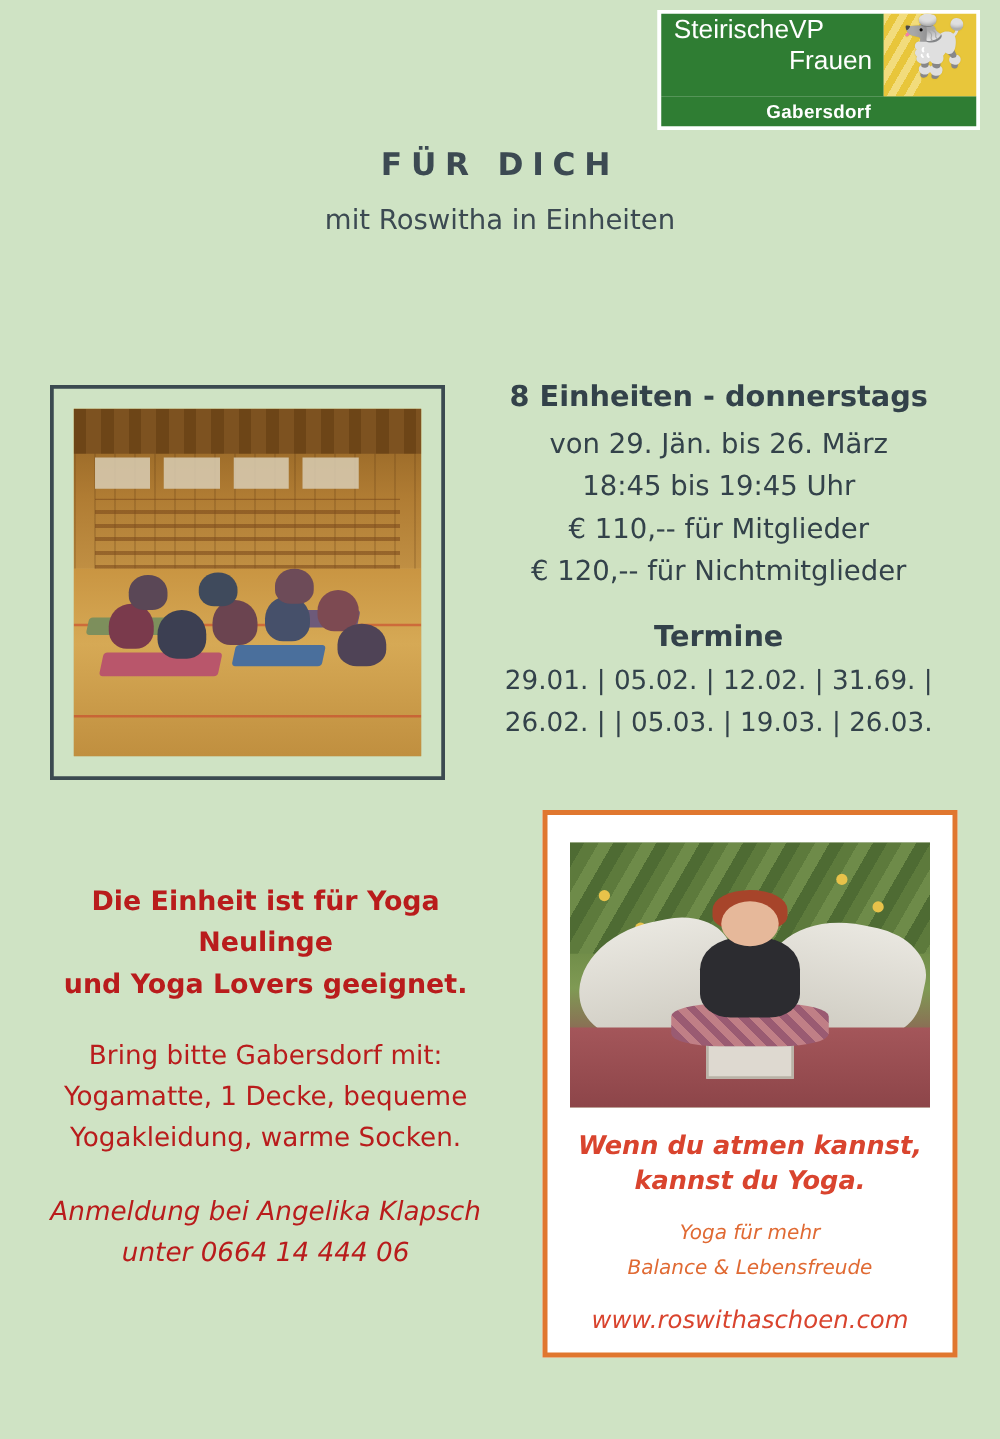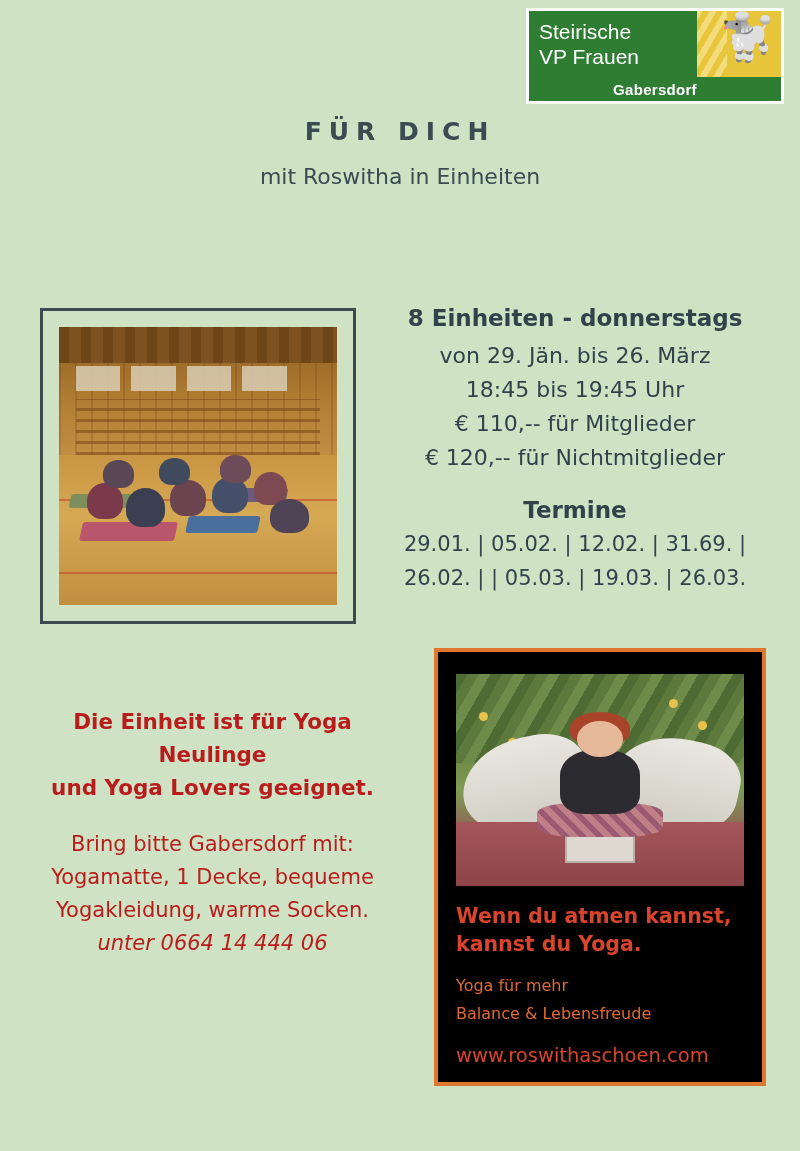--- a/index.html
+++ b/index.html
@@ -30,21 +30,21 @@
     flex-direction: column;
   }
   .logo-top {
     display: flex;
     height: 66px;
   }
   .logo-left {
     background: #2f7d33;
     flex: 1 1 auto;
     display: flex;
-    flex-direction: column;
+    flex-direction: row;
     justify-content: center;
     padding-left: 10px;
     box-sizing: border-box;
   }
   .logo-left span {
     color: #ffffff;
     font-size: 21px;
     line-height: 25px;
     font-family: "Liberation Sans", sans-serif;
   }
@@ -237,22 +237,24 @@
 
   
   .card {
     position: absolute;
     left: 434px;
     top: 648px;
     width: 332px;
     height: 438px;
     border: 4px solid #e0772f;
     box-sizing: border-box;
-    background: #000000;
+    background: #ffffff;
     padding: 22px 18px 0 18px;
+    text-align: center;
+    font-style: italic;
   }
   .card .portrait {
     width: 100%;
     height: 212px;
     position: relative;
     overflow: hidden;
     background: linear-gradient(#5f7a3d 0%, #6d8a46 38%, #7f9a54 55%, #8a6f55 70%, #9a7b5e 100%);
   }
   .pf-sky {
     position: absolute; left:0; top:0; width:100%; height:42%;
@@ -397,20 +399,21 @@
   <div class="dates">29.01. | 05.02. | 12.02. | 31.69. |</div>
   <div class="dates">26.02. |  | 05.03. | 19.03. | 26.03.</div>
 </div>
 
 <div class="left-text">
   <div class="strong">Die Einheit ist für Yoga Neulinge</div>
   <div class="strong">und Yoga Lovers geeignet.</div>
   <div class="para">Bring bitte Gabersdorf mit:</div>
   <div class="para" style="margin-top:0">Yogamatte, 1 Decke, bequeme</div>
   <div class="para" style="margin-top:0">Yogakleidung, warme Socken.</div>
+  <div class="italic">Anmeldung bei Angelika Klapsch</div>
   <div class="italic" style="margin-top:0">unter 0664 14 444 06</div>
 </div>
 
 <div class="card">
   <div class="portrait">
     <div class="pf-sky"></div>
     <div class="pf-flower" style="left:8%;top:18%;"></div>
     <div class="pf-flower" style="left:18%;top:30%;"></div>
     <div class="pf-flower" style="left:84%;top:22%;"></div>
     <div class="pf-flower" style="left:74%;top:12%;"></div>

